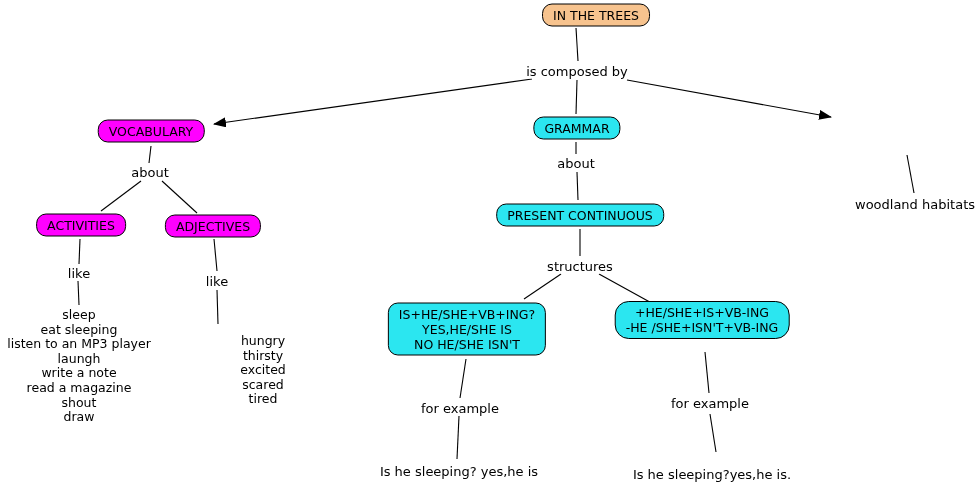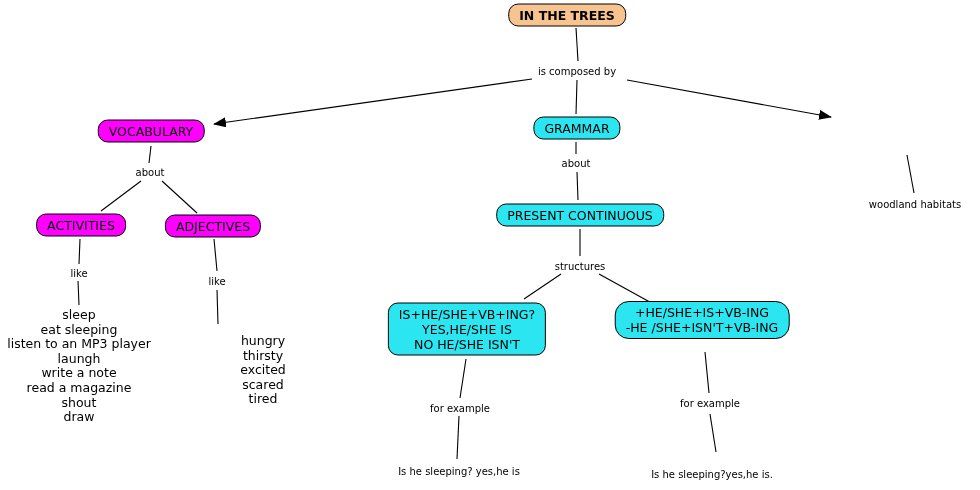--- a/index.html
+++ b/index.html
@@ -2,21 +2,21 @@
 <html><head>
 <meta charset="utf-8">
 <style>
   html,body{margin:0;padding:0;background:#fff;}
   #canvas{position:relative;width:980px;height:490px;background:#fff;overflow:hidden;
           font-family:"DejaVu Sans","Liberation Sans",sans-serif;color:#000;}
   #wires{position:absolute;left:0;top:0;width:980px;height:490px;}
   .node{position:absolute;transform:translate(-50%,-50%);border:1.6px solid #000;
         border-radius:10px;padding:3px 10px;text-align:center;font-size:12.5px;
         line-height:15px;white-space:nowrap;box-sizing:border-box;}
-  .lbl{position:absolute;transform:translate(-50%,-50%);font-size:10px;white-space:nowrap;
+  .lbl{position:absolute;transform:translate(-50%,-50%);font-size:13px;white-space:nowrap;
        text-align:center;background:#fff;padding:0 2px;}
   .leaf-list{position:absolute;transform:translateX(-50%);font-size:12.5px;line-height:14.6px;
        text-align:center;white-space:nowrap;}
   .magenta{background:#ff00ff;}
   .cyan{background:#2be6f0;}
   .yellow{background:#ffff00;}
   .peach{background:#f7c38e;}
 </style>
 </head>
 <body>
@@ -47,21 +47,21 @@
       <line x1="561" y1="274" x2="524" y2="299"></line>
       <line x1="599" y1="274" x2="657" y2="306"></line>
       <line x1="466" y1="359" x2="460" y2="398"></line>
       <line x1="459" y1="416" x2="457" y2="459"></line>
       <line x1="705" y1="352" x2="709" y2="393"></line>
       <line x1="710" y1="414" x2="716" y2="452"></line>
       <line x1="907" y1="155" x2="914" y2="193"></line>
     </g>
   </svg>
 
-  <div class="node peach" style="left:567px;top:15px;font-weight:bold;">IN THE TREES</div>
+  <div class="node peach" style="left:596px;top:15px;">IN THE TREES</div>
 
   <div class="node magenta" style="left:151px;top:131px;">VOCABULARY</div>
 
   <div class="node cyan" style="left:577px;top:128px;">GRAMMAR</div>
 
 
   <div class="node magenta" style="left:81px;top:225px;">ACTIVITIES</div>
 
   <div class="node magenta" style="left:213px;top:226px;">ADJECTIVES</div>
 

